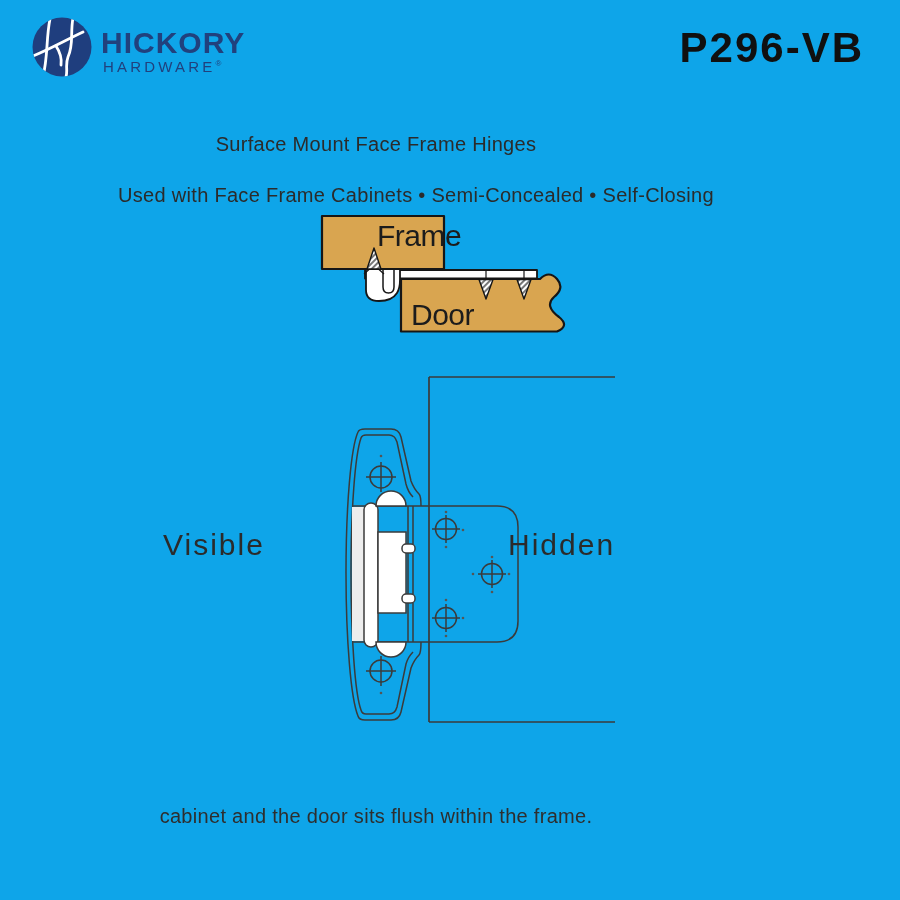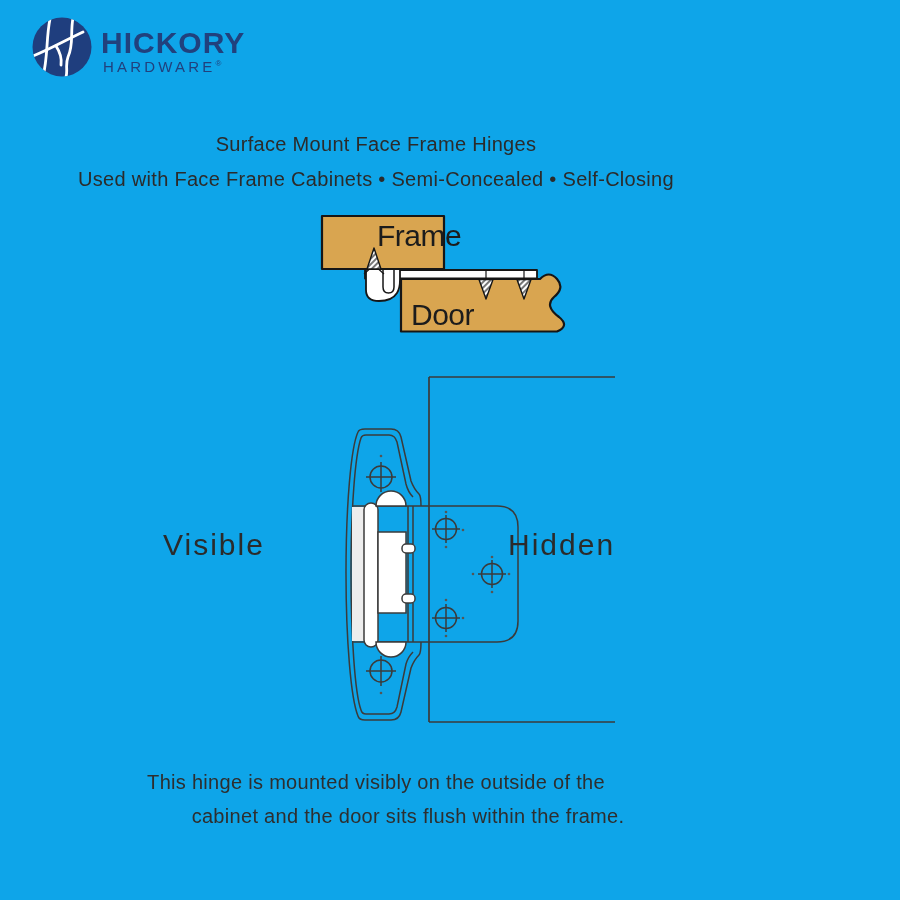--- a/index.html
+++ b/index.html
@@ -10,23 +10,23 @@
   #brand-text-1{position:absolute;left:101px;top:26px;font-size:30px;font-weight:bold;
                 letter-spacing:1px;color:#21417d;}
   #brand-text-2{position:absolute;left:103px;top:58px;font-size:15px;letter-spacing:3.2px;
                 color:#21417d;}
   #brand-text-2 sup{font-size:8px;letter-spacing:0;}
   #product-code{position:absolute;top:24px;right:36px;font-size:42px;font-weight:bold;
                 letter-spacing:2px;color:#101010;}
   
   .center-line{position:absolute;left:0;width:752px;text-align:center;}
   #title-line{top:133px;font-size:20px;letter-spacing:0.3px;color:#2b2b2b;}
-  #subtitle-line{top:168px;font-size:20px;letter-spacing:0.3px;color:#2b2b2b;}
+  #subtitle-line{top:184px;font-size:20px;letter-spacing:0.3px;color:#2b2b2b;padding-left:40px;}
   #caption-1{top:771px;font-size:20px;letter-spacing:0.3px;color:#2e2e2e;}
-  #caption-2{top:805px;font-size:20px;letter-spacing:0.3px;color:#2e2e2e;padding-left:32px;}
+  #caption-2{top:805px;font-size:20px;letter-spacing:0.3px;color:#2e2e2e;}
   
   .wood-label{position:absolute;font-size:30px;color:#1c1c1c;letter-spacing:-0.5px;}
   #frame-label{left:322px;top:219px;width:122px;text-align:center;padding-left:36px;}
   #door-label{left:411px;top:298px;text-align:center;}
   .side-label{position:absolute;top:528px;width:200px;font-size:30px;
               letter-spacing:2px;color:#2b2b2b;}
   #visible-label{left:163px;}
   #hidden-label{left:508px;}
   svg{display:block;}
 </style>
@@ -144,25 +144,25 @@
         <circle cx="446" cy="636" r="1.3"></circle>
           <circle cx="463" cy="618" r="1.3"></circle>
         <circle cx="381" cy="456" r="1.3"></circle>
           <circle cx="381" cy="693" r="1.3"></circle>
       </g>
     </g>
   </svg>
 
   <div id="brand-text-1">HICKORY</div>
   <div id="brand-text-2"><span>HARDWARE</span><sup>®</sup></div>
+  <div id="product-code">P296-VB</div>
 
   <div id="title-line" class="center-line">Surface Mount Face Frame Hinges</div>
   <div id="subtitle-line" class="center-line">Used with Face Frame Cabinets • Semi-Concealed • Self-Closing</div>
 
   <div id="frame-label" class="wood-label">Frame</div>
   <div id="door-label" class="wood-label">Door</div>
 
   <div id="visible-label" class="side-label">Visible</div>
   <div id="hidden-label" class="side-label">Hidden</div>
 
-  <div id="caption-1" class="center-line">This hinge is mounted visibly on the outside of the</div>
   <div id="caption-2" class="center-line">cabinet and the door sits flush within the frame.</div>
 </div>
 
 </body></html>

